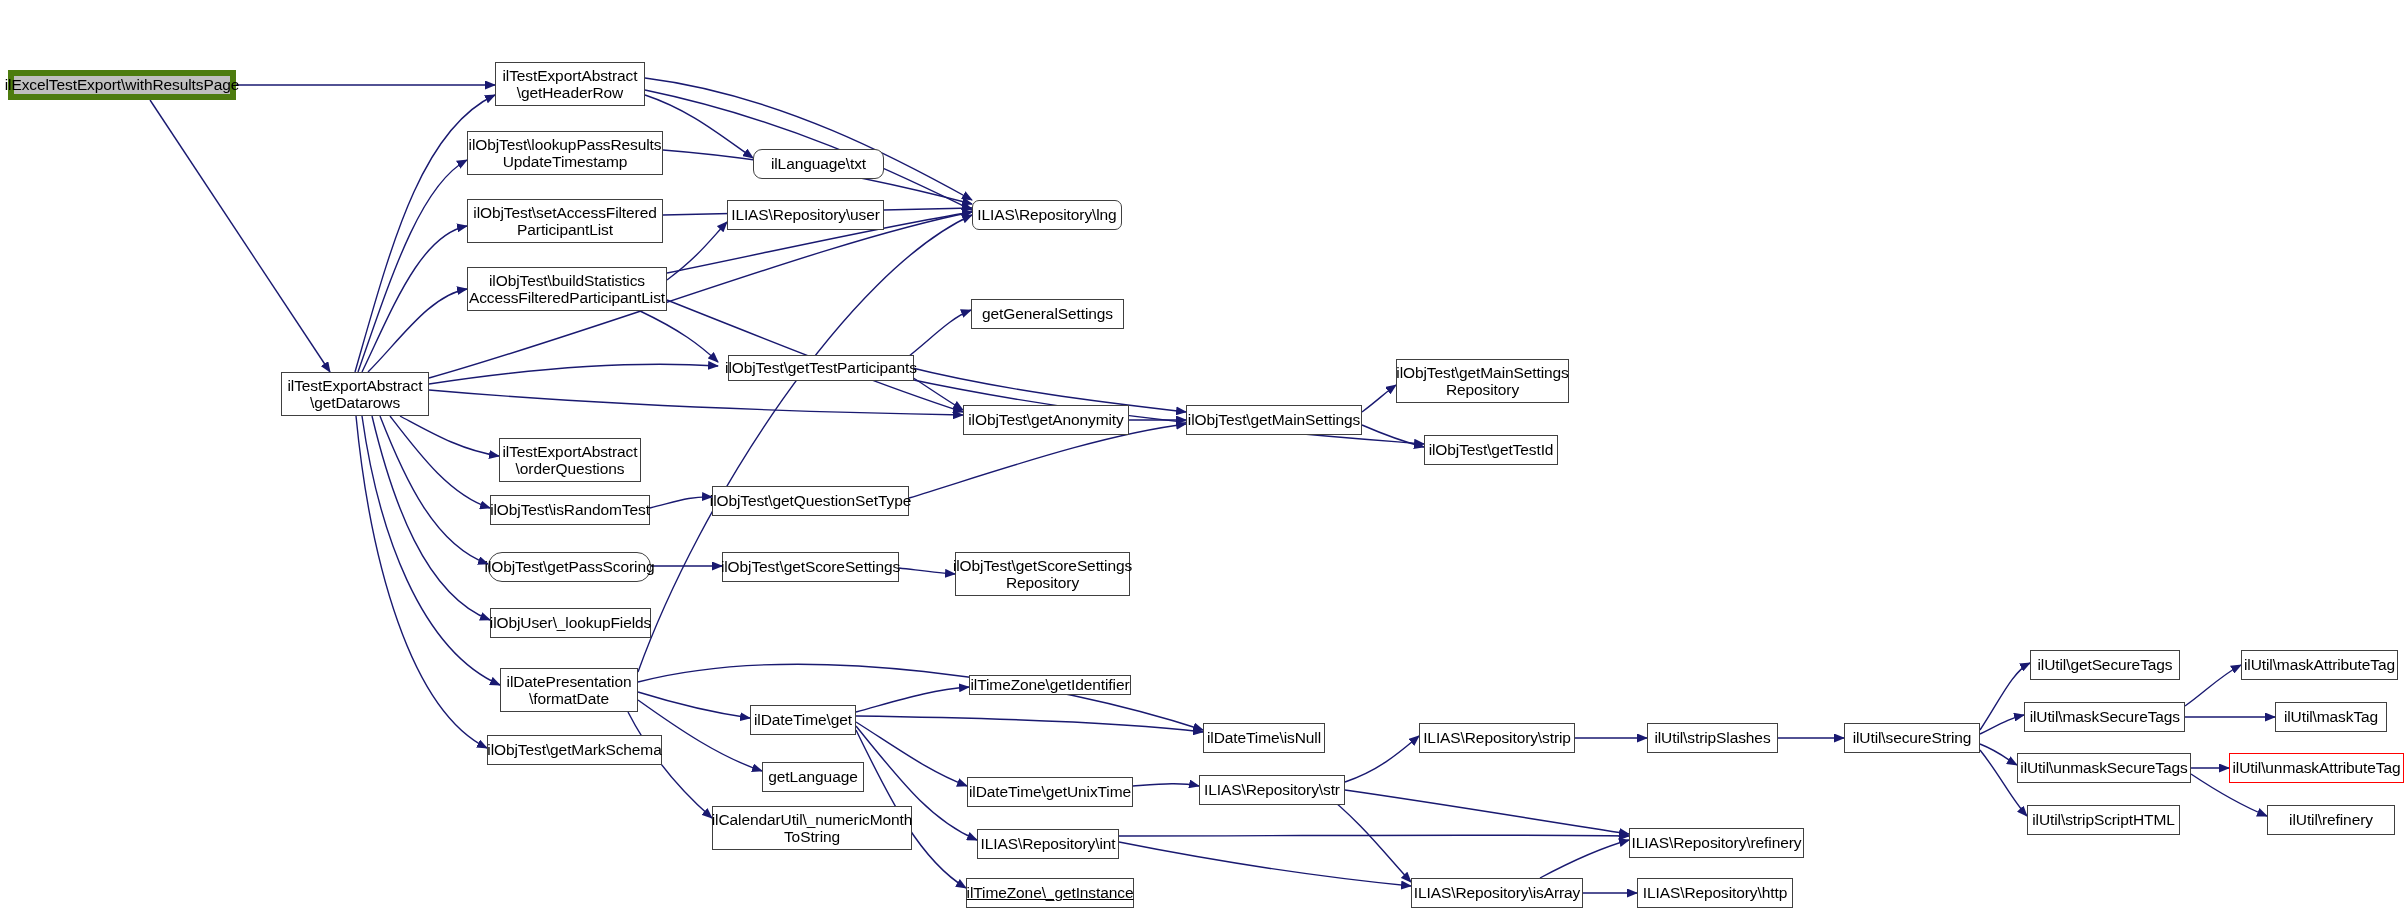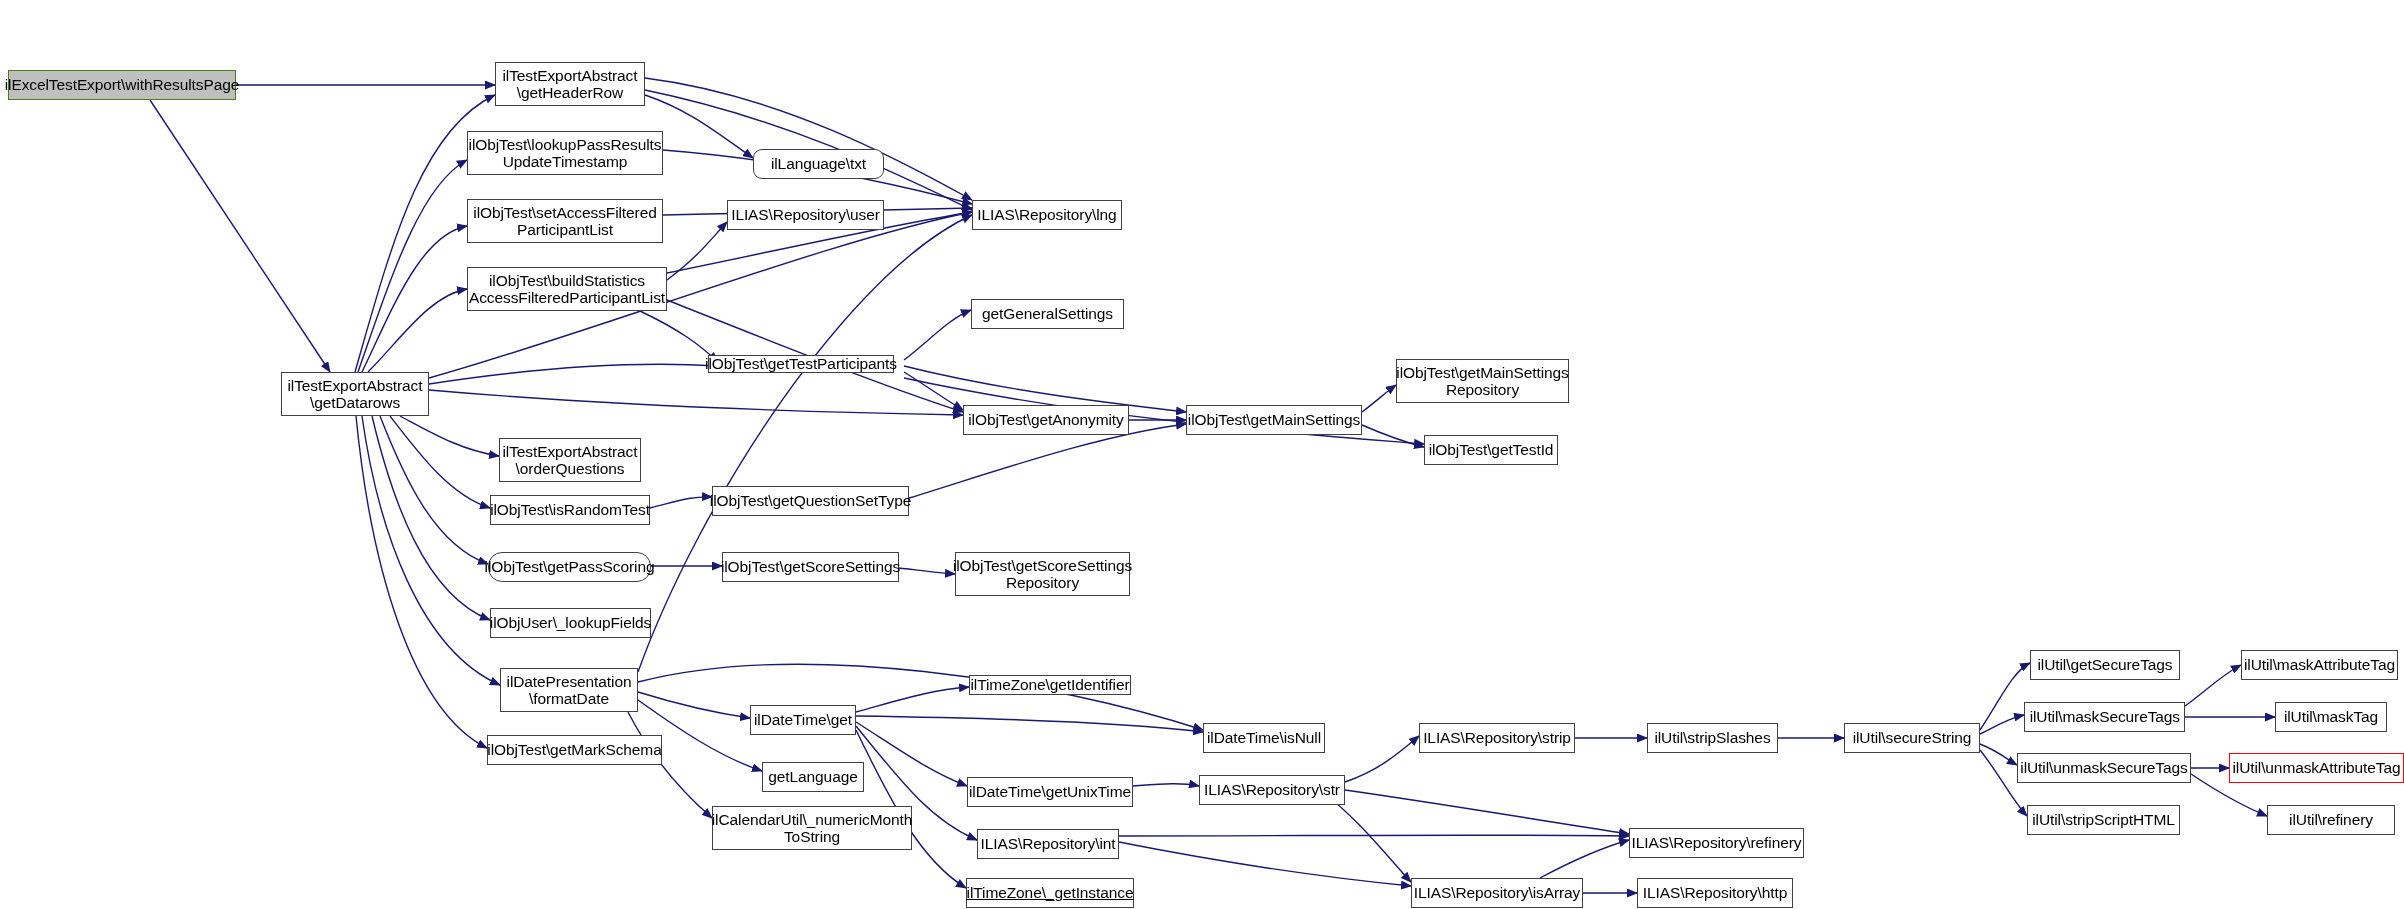--- a/index.html
+++ b/index.html
@@ -3,21 +3,21 @@
 <meta charset="utf-8">
 <style>
   html,body{margin:0;padding:0;background:#ffffff;}
   #canvas{position:relative;width:2404px;height:909px;background:#ffffff;
           font-family:"Liberation Sans","DejaVu Sans",sans-serif;overflow:hidden;}
   svg#edges{position:absolute;left:0;top:0;width:2404px;height:909px;}
   .node{position:absolute;box-sizing:border-box;display:flex;align-items:center;
         justify-content:center;text-align:center;background:#ffffff;
         border:1px solid #404040;color:#000000;line-height:1.12;
         font-size:15.5px;letter-spacing:-0.1px;padding:0 4px;}
-  .node.root{background:#bfbfbf;border:1px solid #4d7c0f;}
+  .node.root{background:#bfbfbf;border:6px solid #4d7c0f;}
   .node.highlight{border:1px solid #ff0000;}
   .node .lbl{white-space:pre-line;display:block;}
 </style>
 </head>
 <body>
 
 <div id="canvas">
   <svg id="edges" viewBox="0 0 2404 909" preserveAspectRatio="none">
     <defs>
       <marker id="arrow" markerWidth="11" markerHeight="9" refX="10" refY="4.5" orient="auto" markerUnits="userSpaceOnUse">
@@ -109,31 +109,31 @@
       <div class="node" style="left: 467px; top: 267px; width: 200px; height: 44px;">
         <span class="lbl">ilObjTest\buildStatistics
 AccessFilteredParticipantList</span>
       </div>
       <div class="node" style="left: 753px; top: 149px; width: 131px; height: 30px; border-radius: 9px;">
         <span class="lbl">ilLanguage\txt</span>
       </div>
       <div class="node" style="left: 727px; top: 200px; width: 157px; height: 30px;">
         <span class="lbl">ILIAS\Repository\user</span>
       </div>
-      <div class="node" style="left: 972px; top: 200px; width: 150px; height: 30px;">
+      <div class="node" style="left: 972px; top: 200px; width: 150px; height: 30px; border-radius: 7px;">
         <span class="lbl">ILIAS\Repository\lng</span>
       </div>
       <div class="node" style="left: 281px; top: 372px; width: 148px; height: 44px;">
         <span class="lbl">ilTestExportAbstract
 \getDatarows</span>
       </div>
       <div class="node" style="left: 971px; top: 299px; width: 153px; height: 30px;">
         <span class="lbl">getGeneralSettings</span>
       </div>
-      <div class="node" style="left: 708px; top: 355px; width: 186px; height: 18px;">
+      <div class="node" style="left: 728px; top: 355px; width: 186px; height: 26px;">
         <span class="lbl">ilObjTest\getTestParticipants</span>
       </div>
       <div class="node" style="left: 963px; top: 405px; width: 166px; height: 30px;">
         <span class="lbl">ilObjTest\getAnonymity</span>
       </div>
       <div class="node" style="left: 1186px; top: 405px; width: 176px; height: 30px;">
         <span class="lbl">ilObjTest\getMainSettings</span>
       </div>
       <div class="node" style="left: 1396px; top: 359px; width: 173px; height: 44px;">
         <span class="lbl">ilObjTest\getMainSettings

